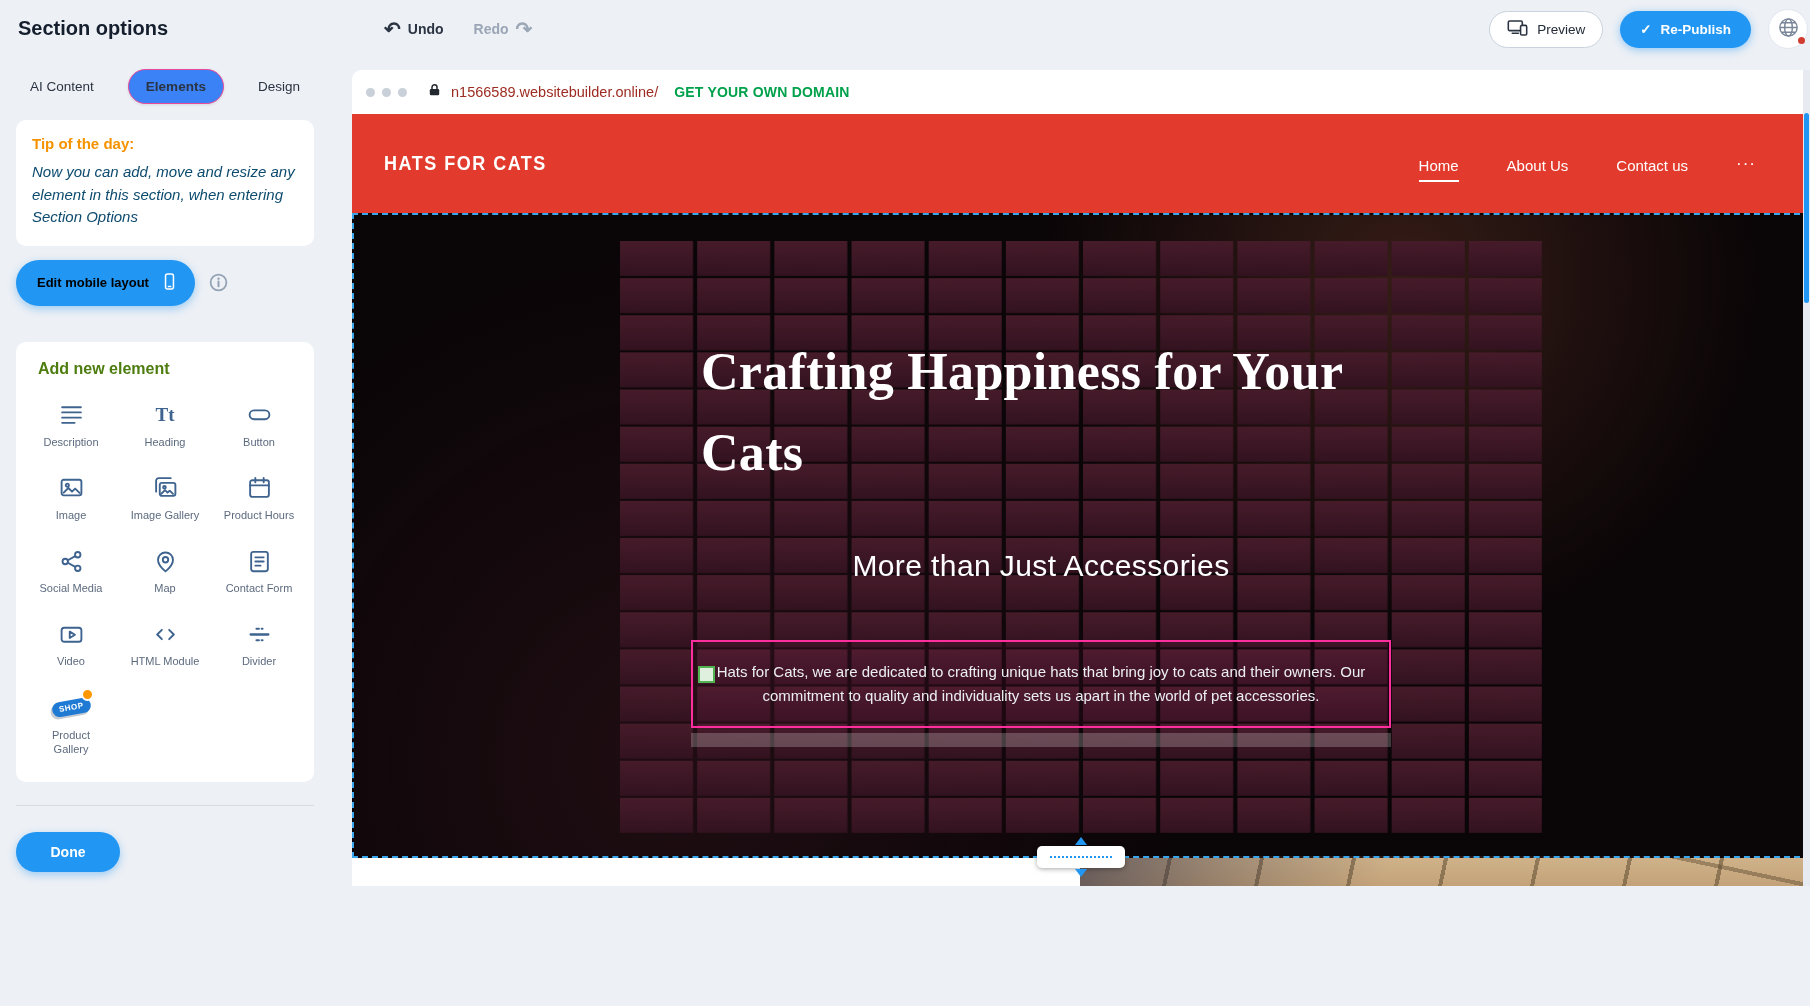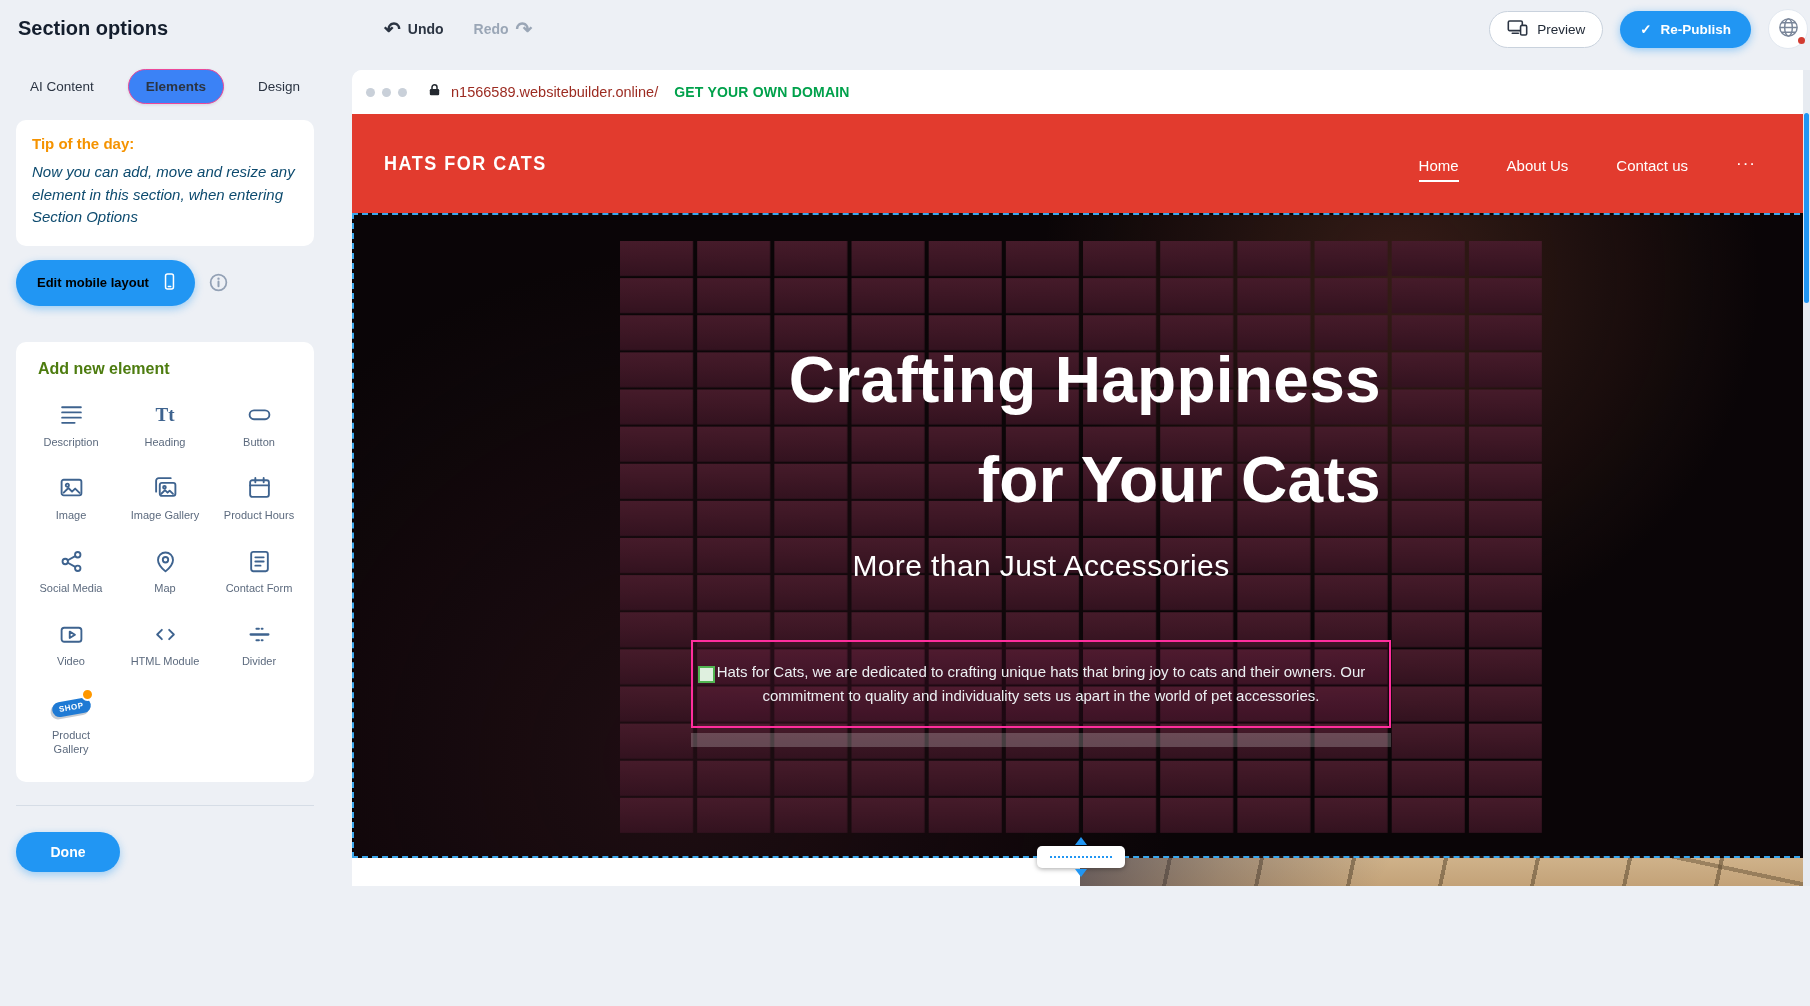--- a/index.html
+++ b/index.html
@@ -79,21 +79,21 @@
   .hero { position: absolute; top: 99px; left: 0; right: 0; height: 645px; cursor: pointer;
     background:
       radial-gradient(circle at 72% 10%, rgba(124,66,48,.38), rgba(0,0,0,0) 30%),
       radial-gradient(circle at 22% 85%, rgba(70,28,40,.35), rgba(0,0,0,0) 40%),
       #0a0507;
     border: 2px dashed #3aa7ec; }
   .tiles { position: absolute; left: 50%; transform: translateX(-50%); top: 26px; width: 922px; height: 592px;
     background-image: linear-gradient(180deg, #461b2a 0%, #33121f 100%);
     background-size: 73px 35px; background-repeat: space; }
   .hero-h1 { position: absolute; top: 116px; left: calc(50% - 40px); transform: translateX(-50%); width: 680px;
-    text-align: right; color: #fff; font-size: 64px; line-height: 1.56; font-weight: 600; letter-spacing: .3px; }
+    text-align: left; color: #fff; font-size: 52px; line-height: 1.56; font-weight: 600; letter-spacing: .3px; font-family: Liberation Serif, serif; }
   .hero-sub { position: absolute; top: 334px; left: calc(50% - 40px); transform: translateX(-50%); width: 680px;
     text-align: center; color: #fff; font-size: 30px; font-weight: 500; letter-spacing: .4px; }
   .text-element { position: absolute; top: 425px; left: calc(50% - 40px); transform: translateX(-50%); width: 700px;
     min-height: 88px; border: 2px solid #ff2e9e; background: rgba(255,46,158,.05); display: flex; align-items: center;
     justify-content: center; padding: 10px; cursor: pointer; }
   .text-element p { color: #eceff2; font-size: 15px; line-height: 1.6; text-align: center; }
   .drag-handle-green { position: absolute; left: 5px; top: 24px; width: 17px; height: 17px; background: #dff0df;
     border: 2px solid #51b451; cursor: grab; }
   .gray-bar { position: absolute; top: 518px; left: calc(50% - 40px); transform: translateX(-50%); width: 700px;
     height: 14px; background: rgba(255,255,255,.22); }

